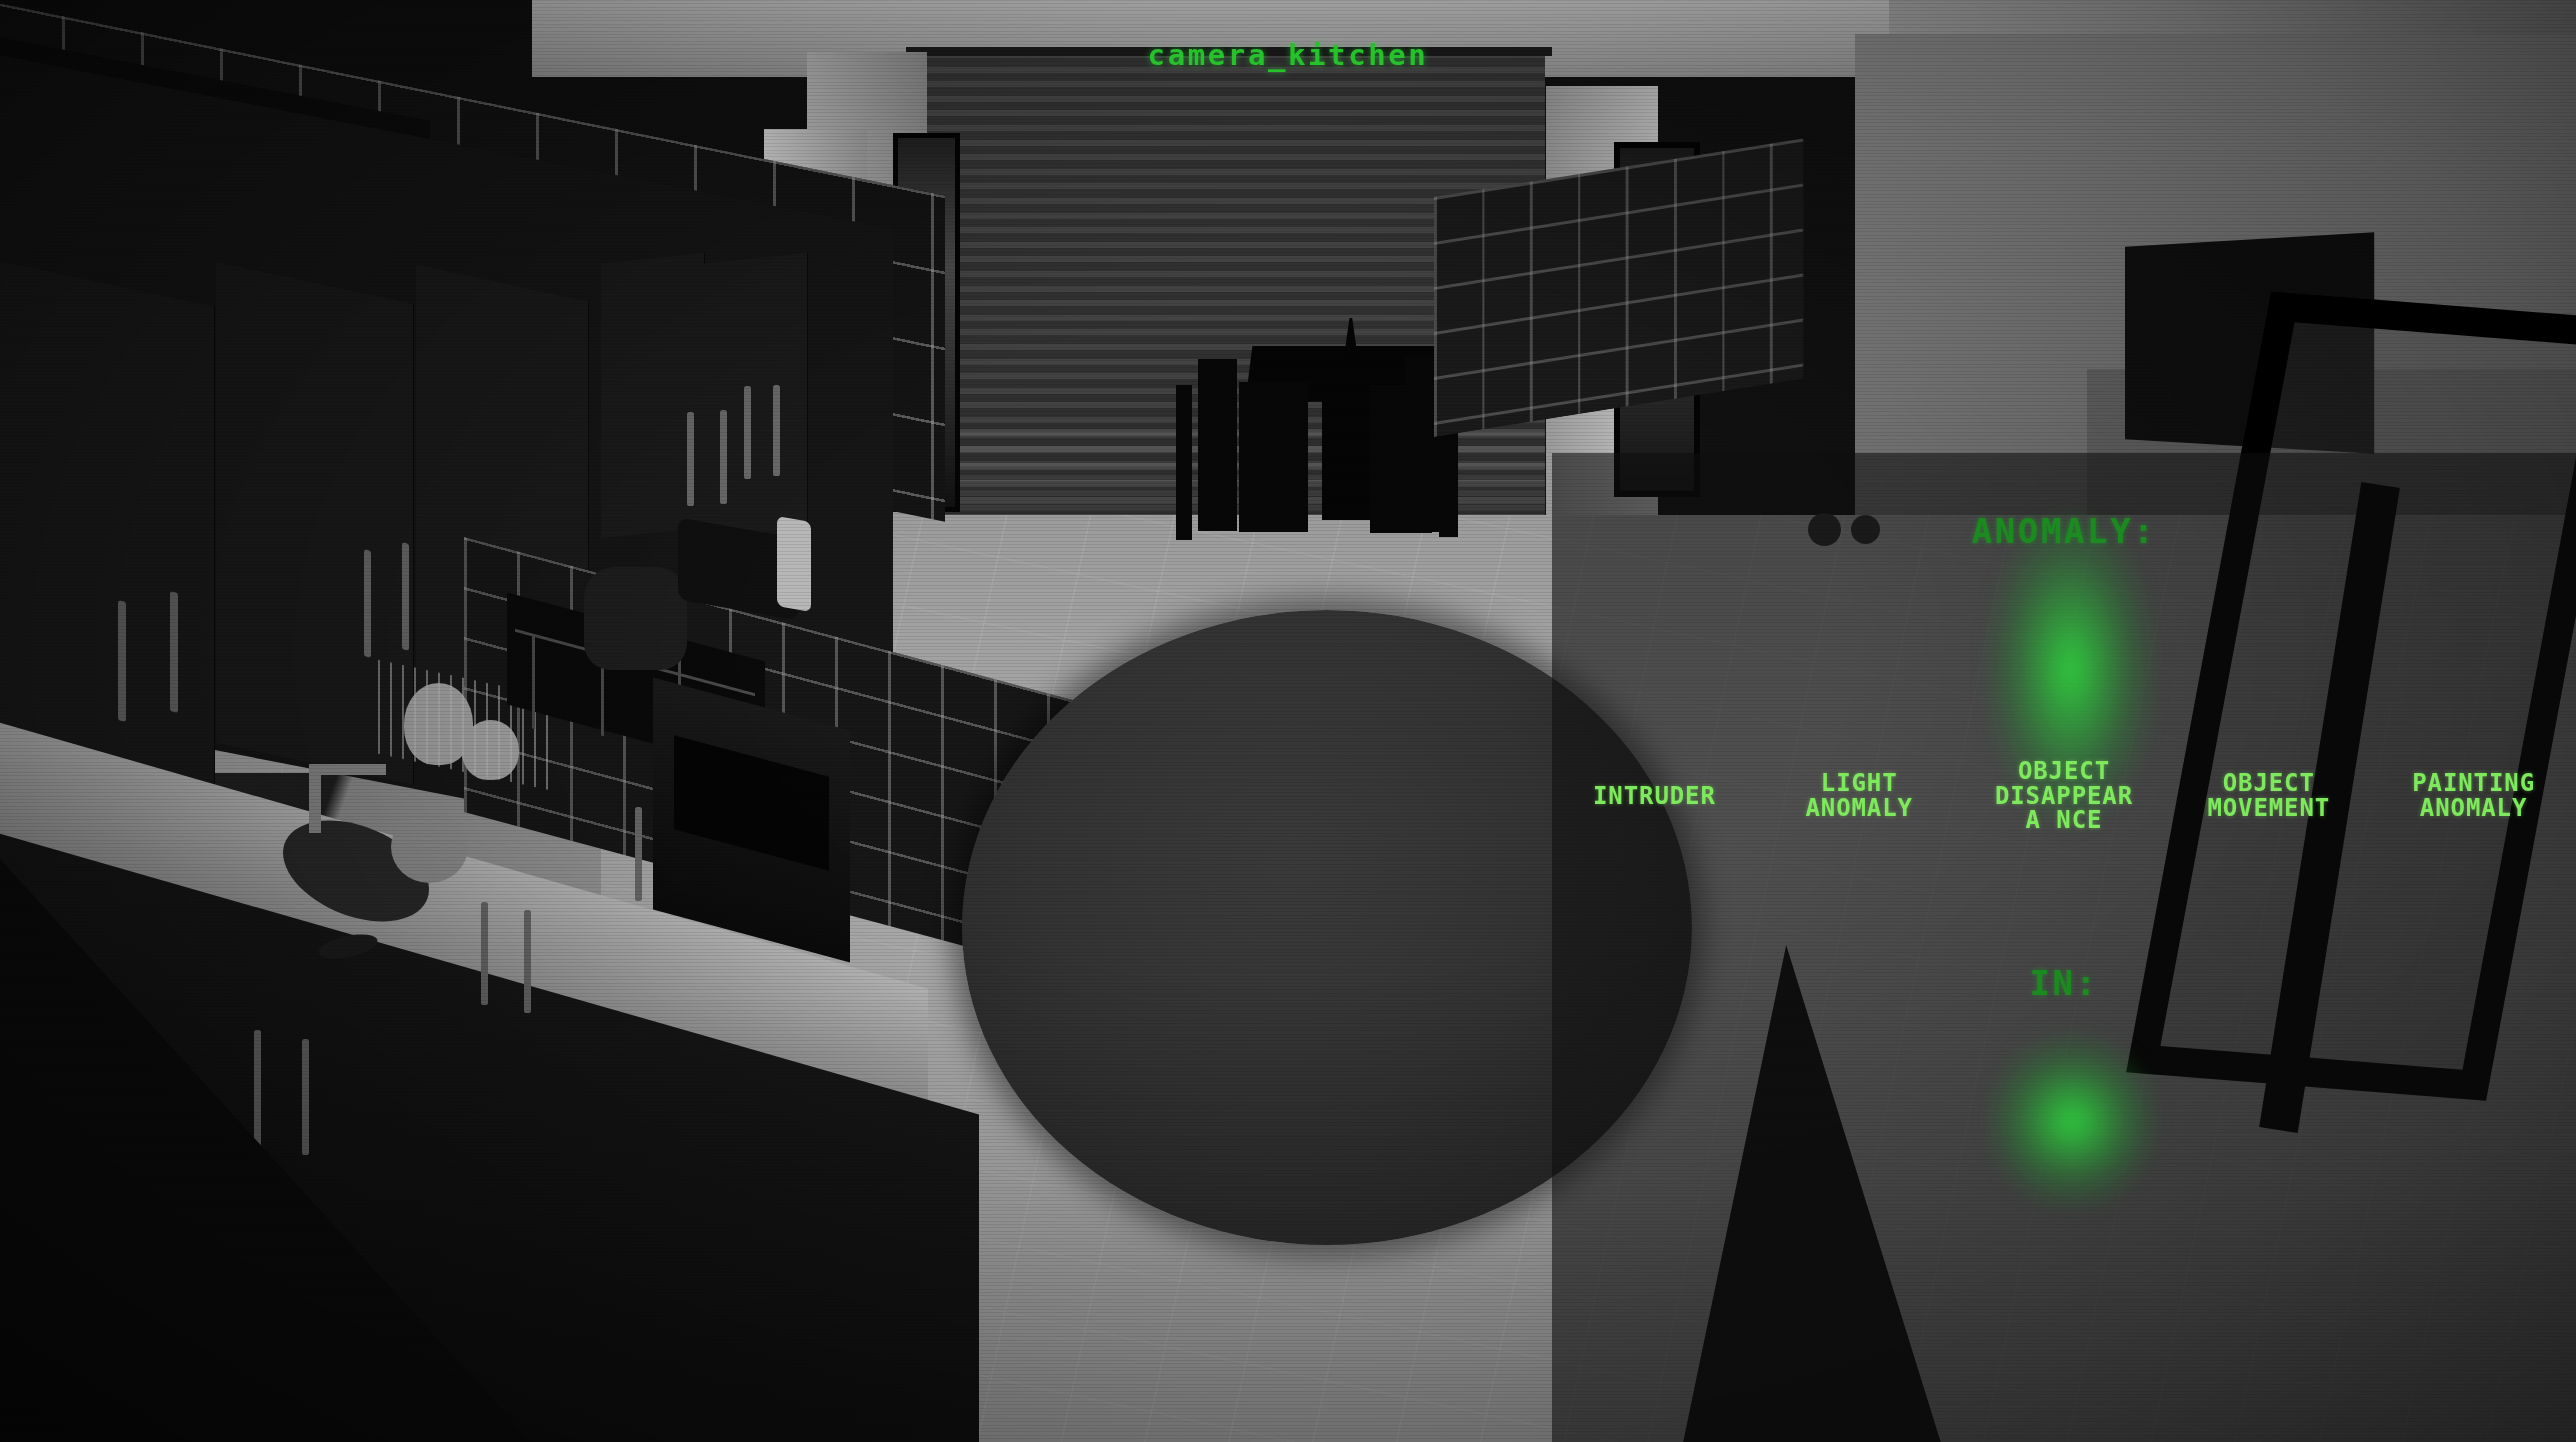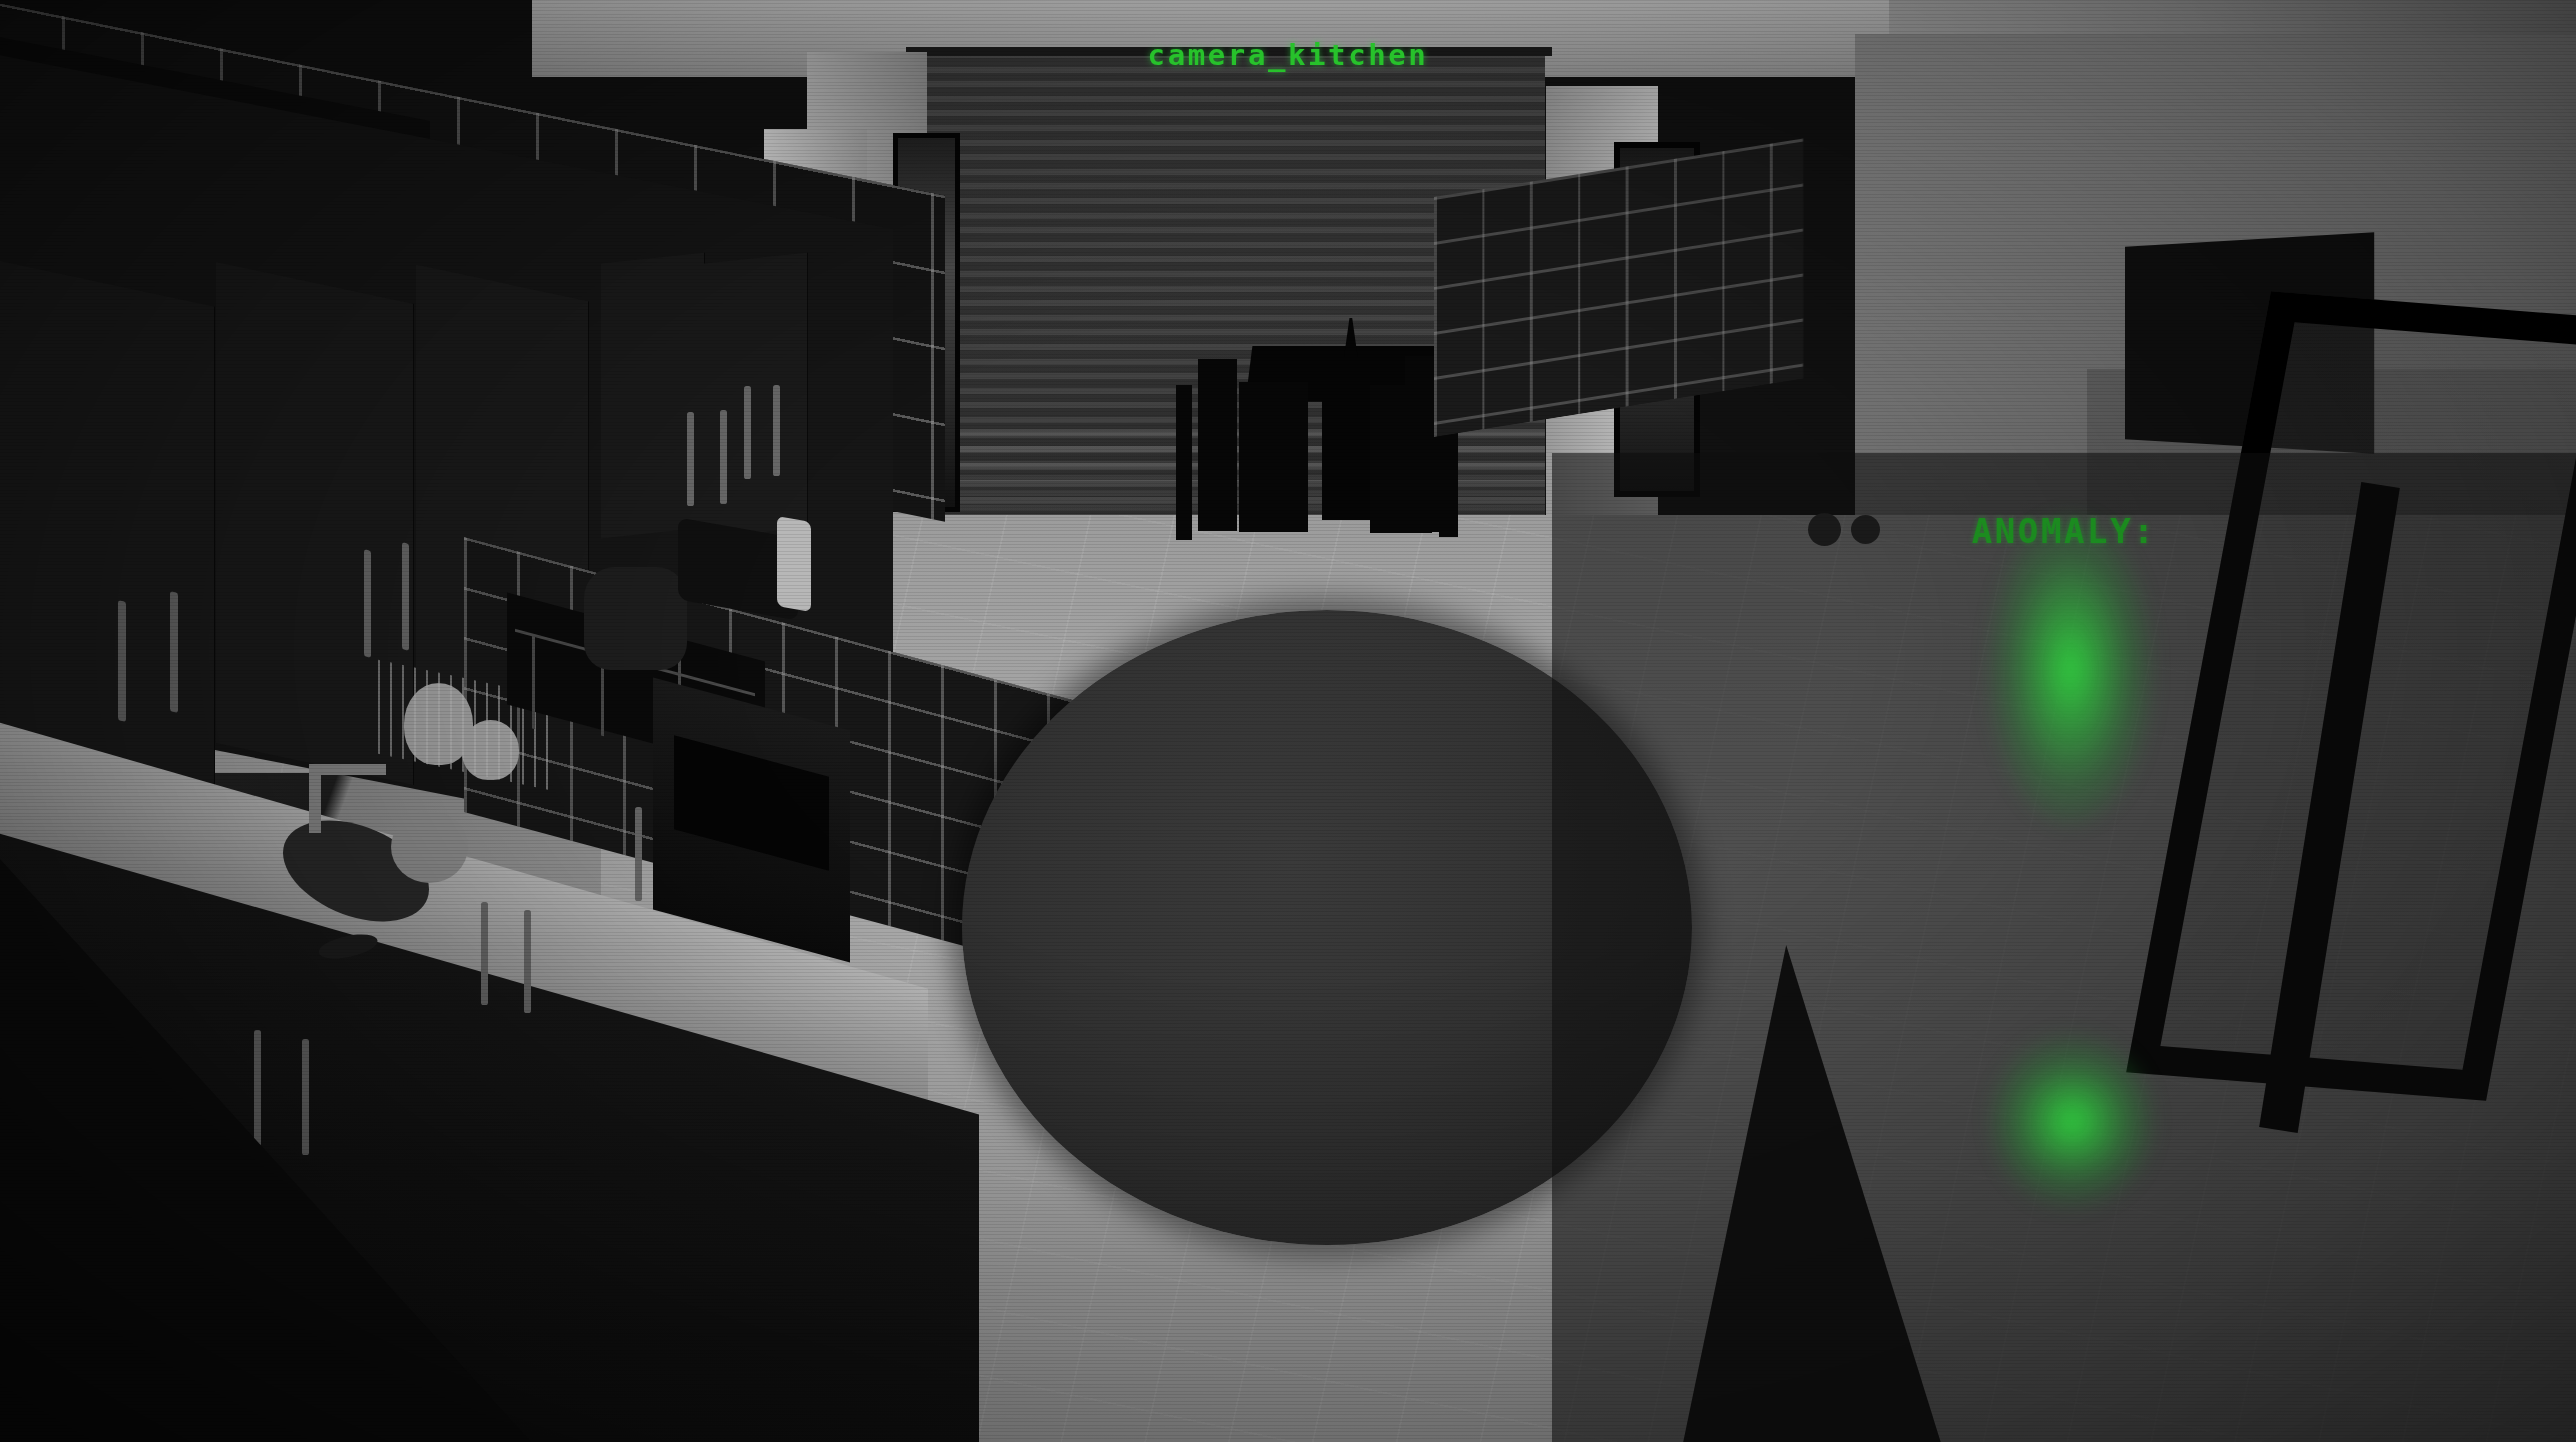--- a/index.html
+++ b/index.html
@@ -302,21 +302,29 @@
   </div>
 
   <div class="cam-label">camera_kitchen</div>
 
 
   <div class="panel">
 
     <div class="sec-head sec-anom">ANOMALY:</div>
 
 
-
+    <div class="grid grid-r2">
+      <div class="opt">INTRUDER</div>
+      <div class="opt">LIGHT ANOMALY</div>
+      <div class="opt wide">OBJECT DISAPPEARA NCE</div>
+      <div class="opt">OBJECT MOVEMENT</div>
+      <div class="opt">PAINTING ANOMALY</div>
+    </div>
+
+    <div class="sec-head sec-in">IN:</div>
 
 
   </div>
 
   <div class="glow glow-distortion"></div>
   <div class="glow glow-kitchen"></div>
 
 </div>
 
 

